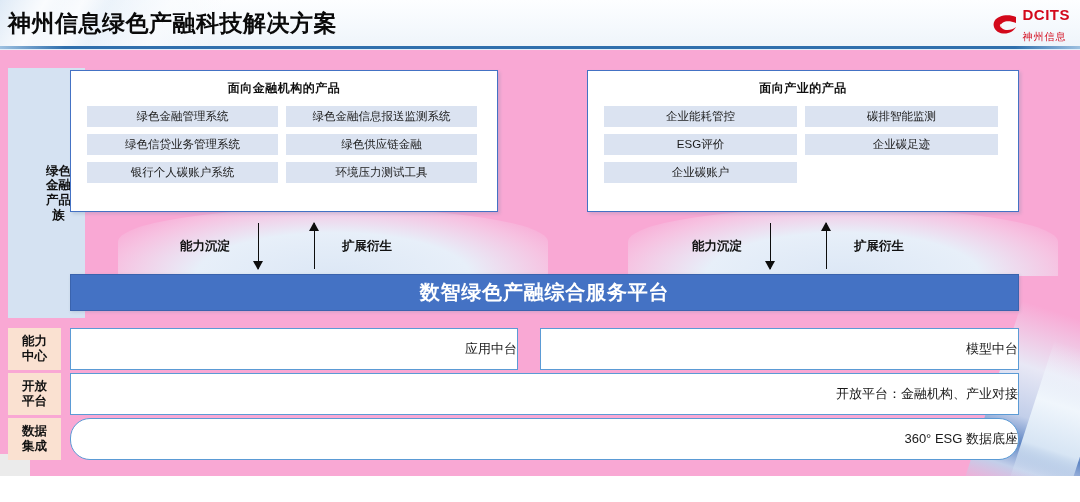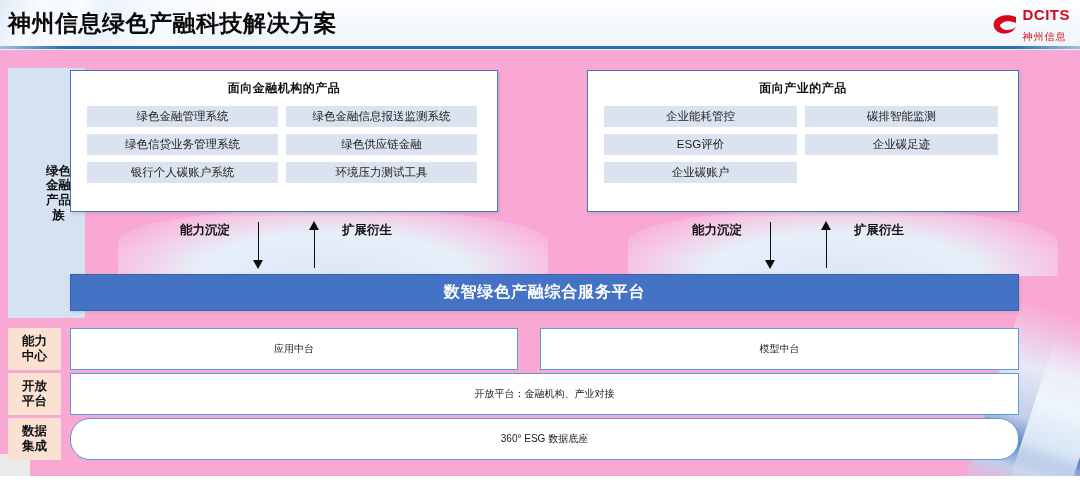--- a/index.html
+++ b/index.html
@@ -161,21 +161,21 @@
     height: 21px;
     line-height: 21px;
     white-space: nowrap;
     overflow: hidden;
   }
 
   
   .flow {
     position: absolute;
     display: flex;
-    align-items: flex-start;
+    align-items: center;
     height: 48px;
   }
   #flow-left  { left: 180px; top: 222px; }
   #flow-right { left: 692px; top: 222px; }
   .flow-label {
     font-size: 12.5px;
     font-weight: bold;
     color: #111;
     white-space: nowrap;
   }
@@ -208,34 +208,34 @@
     background: #4472c4;
     border: 1px solid #3a63ad;
     box-shadow: 1px 1px 3px rgba(120,140,170,.3);
     display: flex;
     align-items: center;
     justify-content: center;
     box-sizing: border-box;
   }
   #platform-bar .bar-text {
     color: #ffffff;
-    font-size: 16px;
+    font-size: 20px;
     font-weight: bold;
     letter-spacing: .8px;
   }
 
   
   .layer-box {
     position: absolute;
     border: 1.5px solid #5b9bd5;
     background: #ffffff;
     display: flex;
     align-items: center;
-    justify-content: center;
-    font-size: 10px;
+    justify-content: flex-end;
+    font-size: 13px;
     color: #1a1a1a;
     box-sizing: border-box;
   }
   #layer-app   { left: 70px;  top: 328px; width: 448px; height: 42px; }
   #layer-model { left: 540px; top: 328px; width: 479px; height: 42px; }
   #layer-open  { left: 70px;  top: 373px; width: 949px; height: 42px; }
   #layer-data  { left: 70px;  top: 418px; width: 949px; height: 42px; border-radius: 20px; }
 
   
   #page-footer {

